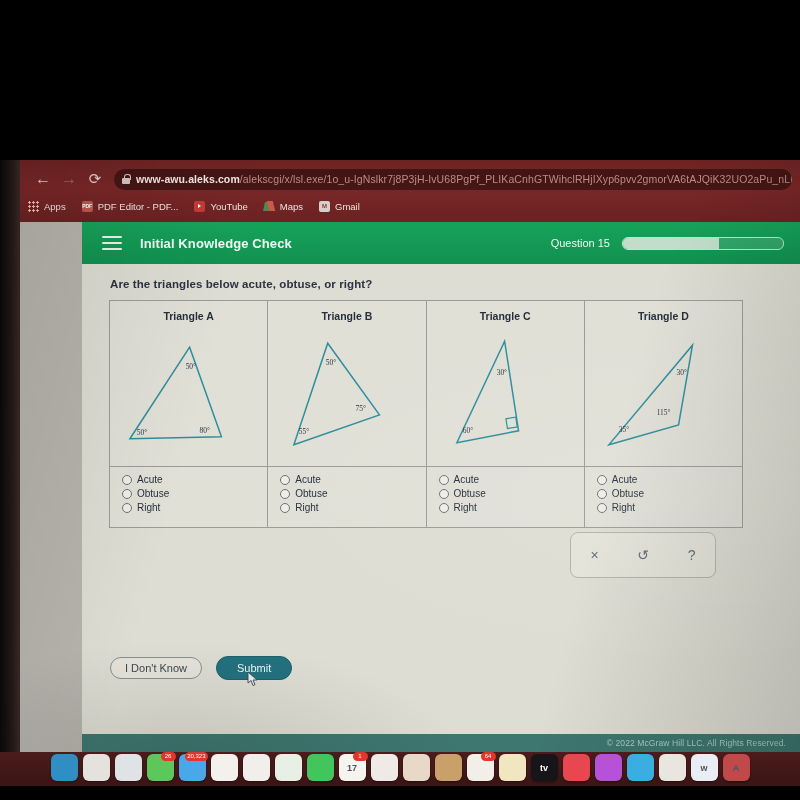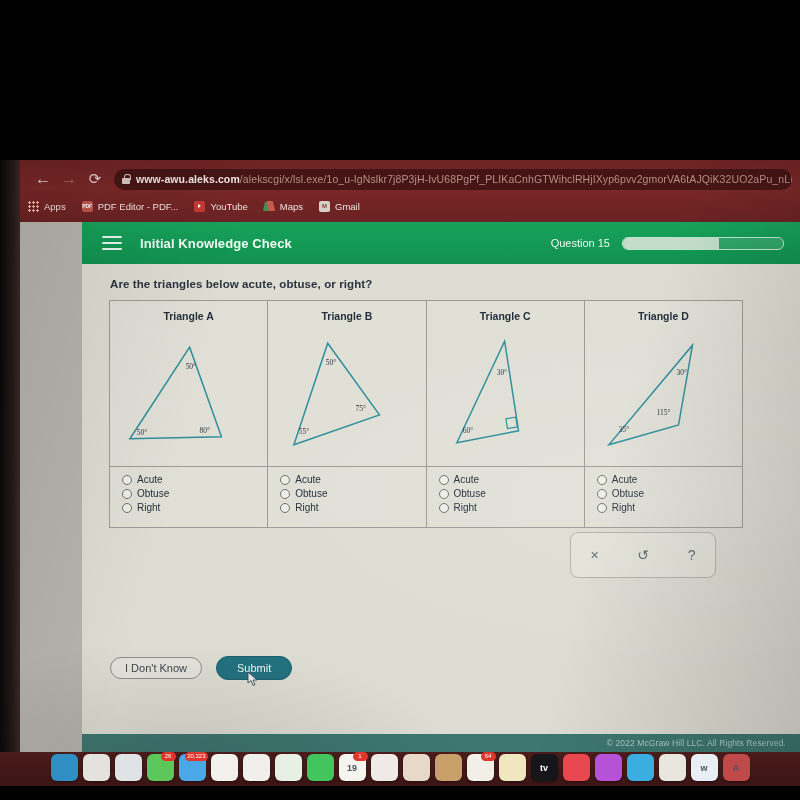--- a/index.html
+++ b/index.html
@@ -534,21 +534,21 @@
         <span class="badge">26</span>
       </div>
       <div class="dock-ico" style="background: rgb(74, 168, 232);">
         <span class="badge">20,323</span>
       </div>
       <div class="dock-ico" style="background: rgb(243, 241, 236);"></div>
       <div class="dock-ico" style="background: rgb(240, 239, 235);"></div>
       <div class="dock-ico" style="background: rgb(232, 239, 228);"></div>
       <div class="dock-ico" style="background: rgb(67, 197, 94);"></div>
       <div class="dock-ico" style="background: rgb(246, 244, 239);">
-        <span class="dock-glyph" style="color: rgb(74, 85, 96);">19</span>
+        <span class="dock-glyph" style="color: rgb(74, 85, 96);">17</span>
         <span class="badge">1</span>
       </div>
       <div class="dock-ico" style="background: rgb(239, 234, 230);"></div>
       <div class="dock-ico" style="background: rgb(231, 216, 200);"></div>
       <div class="dock-ico" style="background: rgb(201, 160, 106);"></div>
       <div class="dock-ico" style="background: rgb(242, 239, 233);">
         <span class="badge">64</span>
       </div>
       <div class="dock-ico" style="background: rgb(240, 230, 192);"></div>
       <div class="dock-ico" style="background: rgb(21, 21, 26);">

